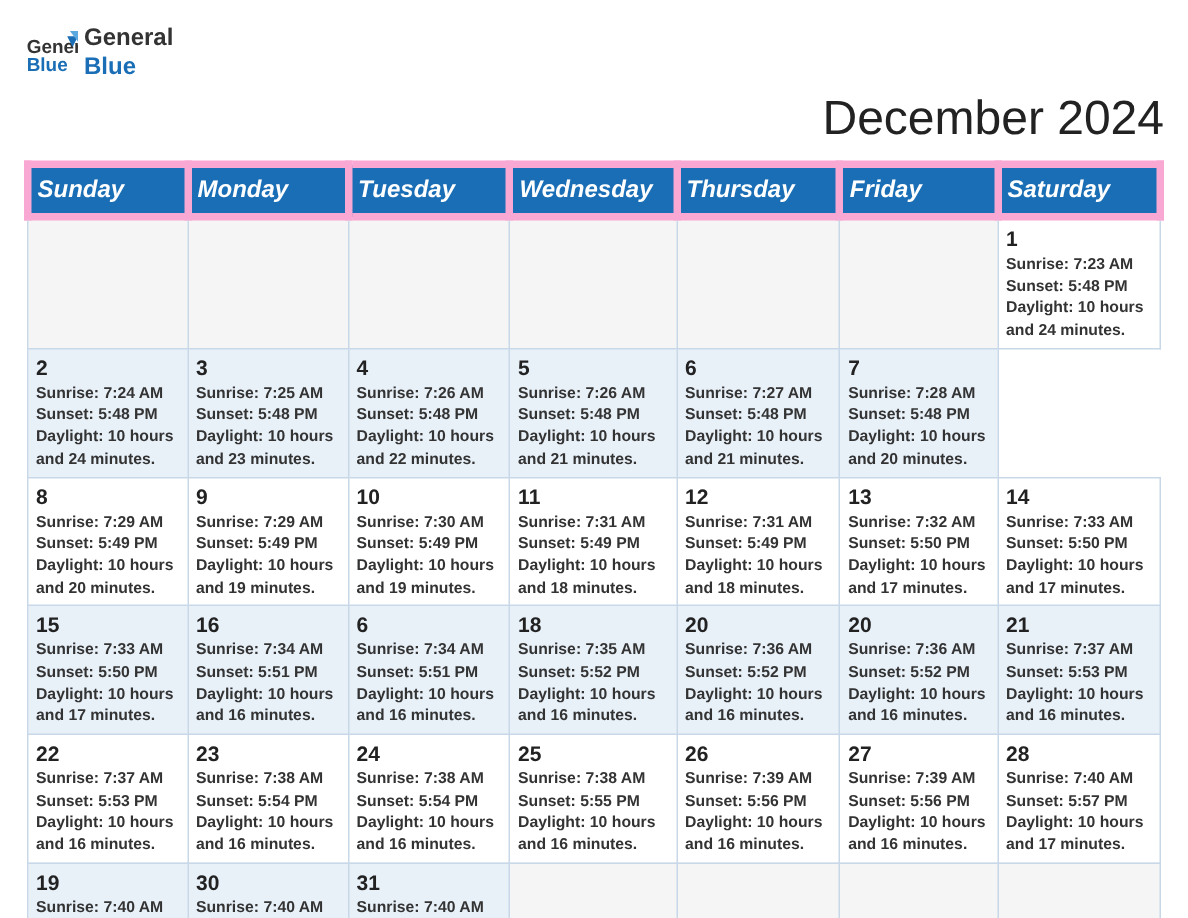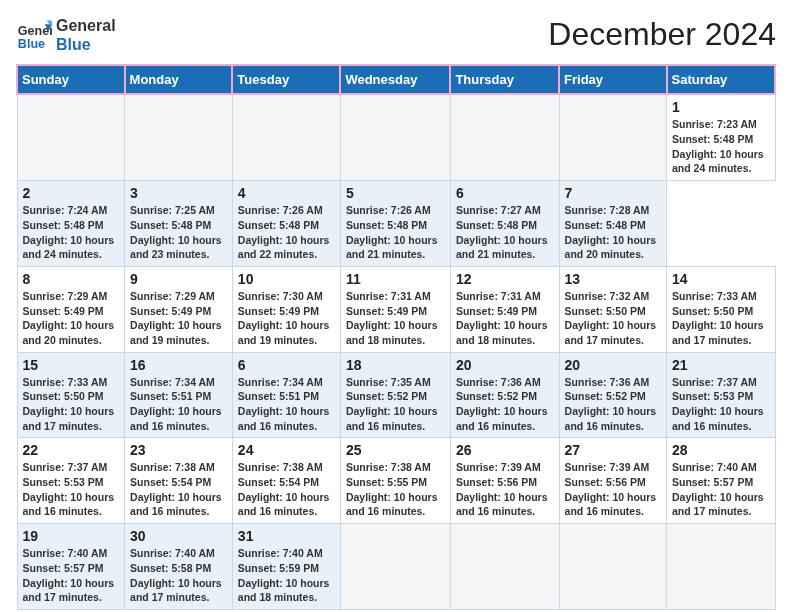--- a/index.html
+++ b/index.html
@@ -20,43 +20,45 @@
       display: flex;
       align-items: center;
       gap: 4px;
     }
     .logo-icon {
       width: 36px;
       height: 36px;
     }
     .title-block {
       text-align: right;
+      margin-top: 44px;
     }
     .month-title {
       font-size: 32px;
       font-weight: normal;
       color: #222;
     }
     .location {
       font-size: 16px;
       color: #444;
     }
     table {
       width: 100%;
       border-collapse: collapse;
       font-size: 11px;
     }
     thead tr th {
       background: #1a6eb5;
       color: #fff;
       padding: 6px 4px;
       text-align: left;
-      font-size: 13px;
+      font-size: 16px;
       font-weight: bold;
-      border: 2px solid #f9a8d4;
+      border: 5px solid #f9a8d4;
+      font-style: italic;
     }
     tbody tr {
       vertical-align: top;
     }
     tbody tr:nth-child(odd) {
       background: #fff;
     }
     tbody tr:nth-child(even) {
       background: #e8f0f8;
     }

